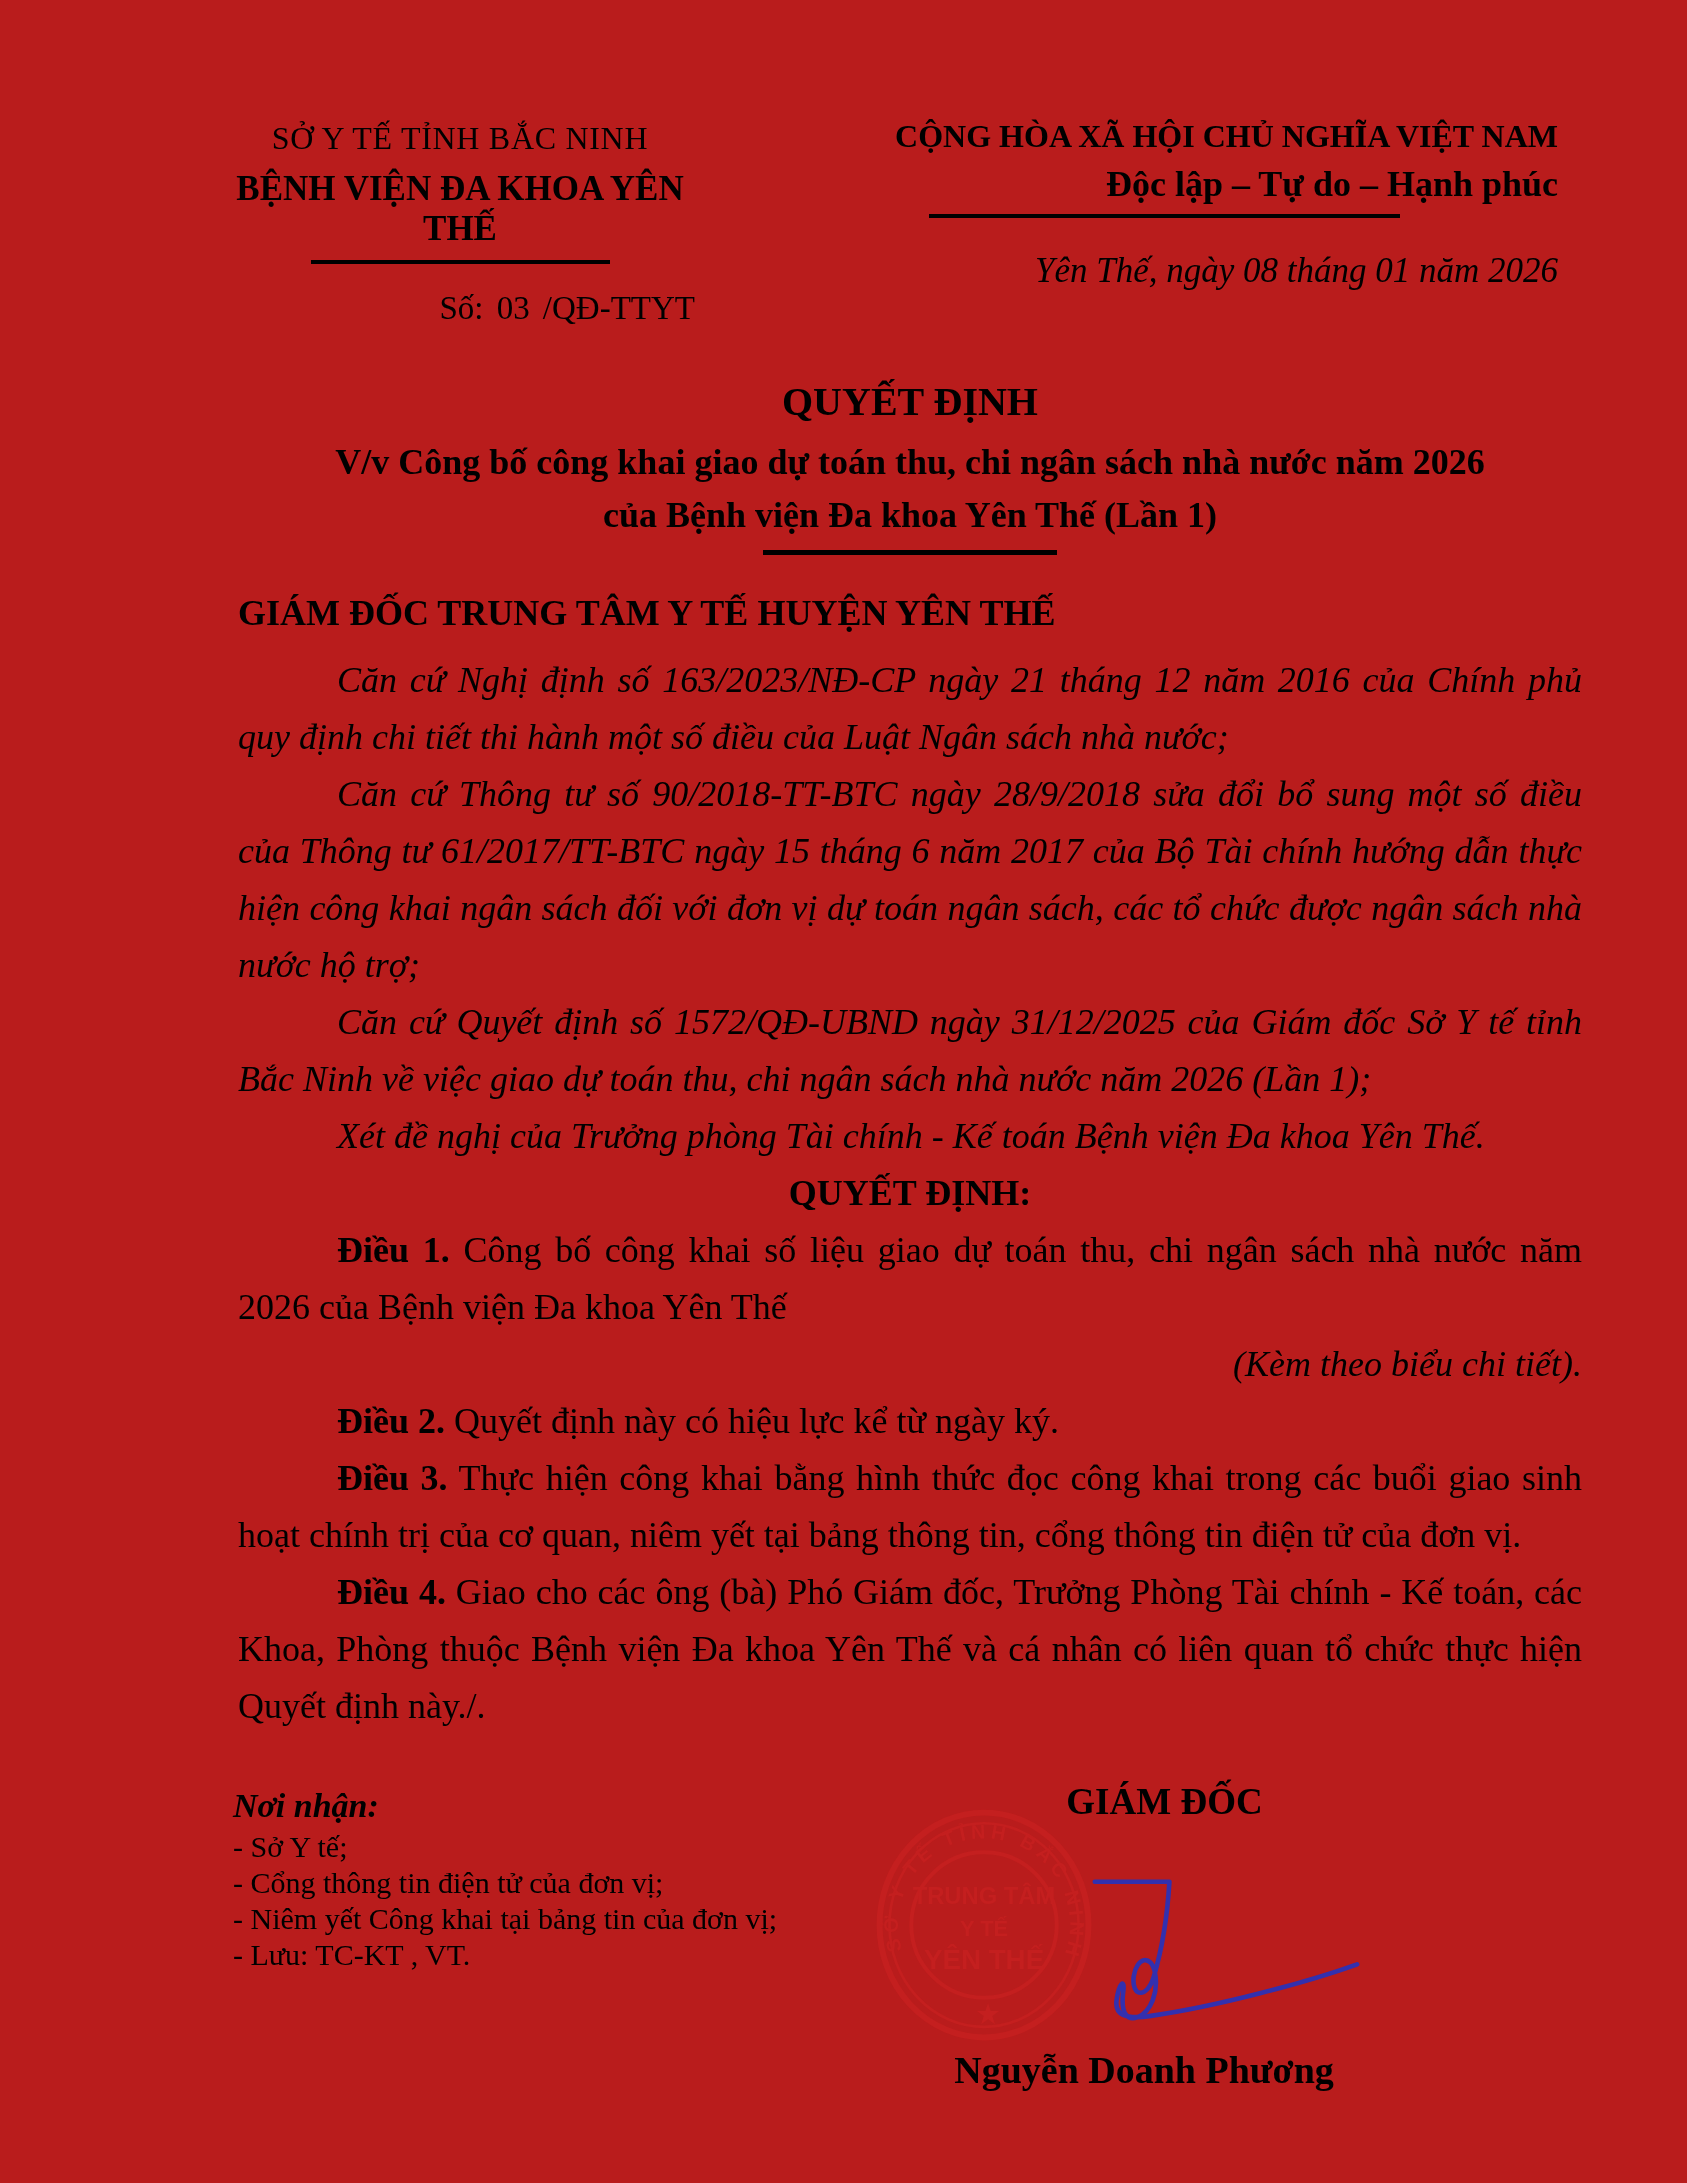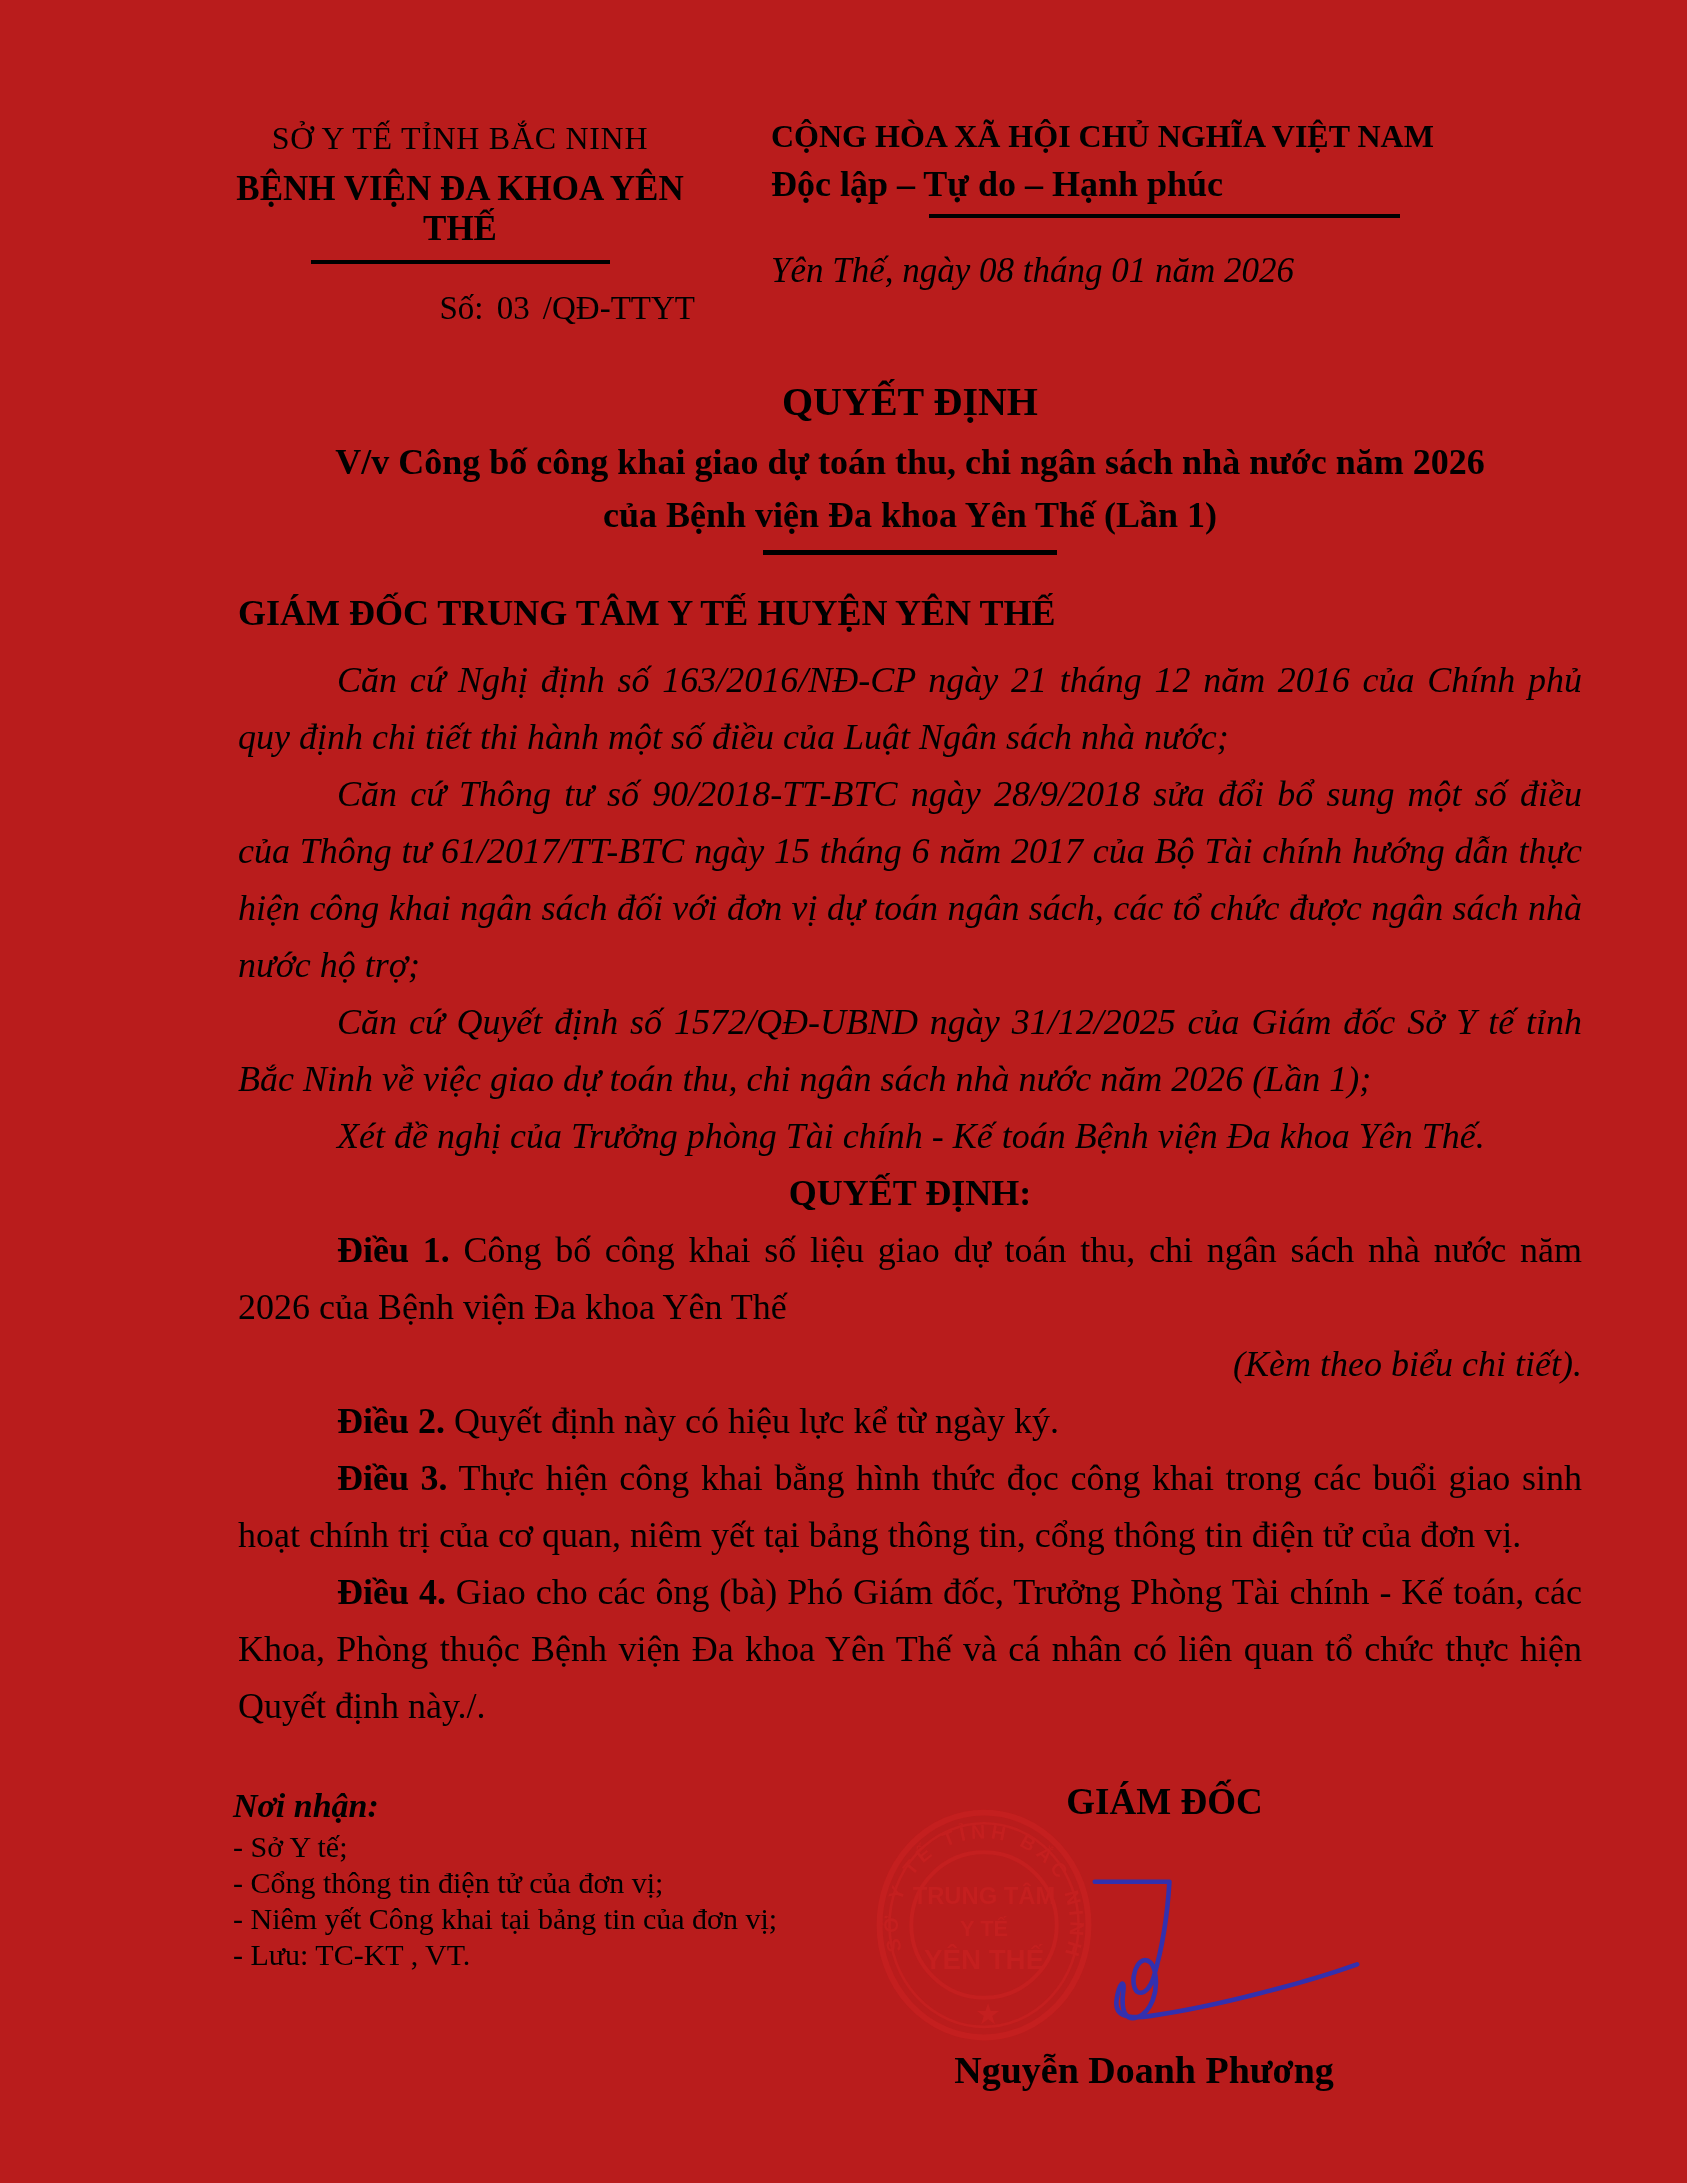--- a/index.html
+++ b/index.html
@@ -10,21 +10,21 @@
     background:#b91c1c;
     color:#000;
     font-family:"Liberation Serif","DejaVu Serif",serif;
     overflow:hidden;
   }
   
   .header-left{position:absolute;left:225px;top:120px;width:470px;text-align:center;}
   .hl1{font-size:32px;letter-spacing:0.7px;}
   .hl2{font-size:35px;font-weight:bold;margin-top:12px;}
   .hl-rule{width:299px;height:4px;background:#000;margin:10.6px auto 0;}
-  .header-right{position:absolute;left:771px;top:118px;width:787px;text-align:left;}
+  .header-right{position:absolute;left:771px;top:118px;width:787px;text-align:right;}
   .hr1{font-size:32px;font-weight:bold;}
   .hr2{font-size:36px;font-weight:bold;margin-top:8px;}
   .hr-rule{width:471px;height:3.3px;background:#000;margin:9.3px auto 0;}
   .dateline{font-style:italic;font-size:35px;margin-top:33px;}
   .so-line{position:absolute;left:225px;top:290px;width:470px;text-align:right;font-size:33px;}
   .so-value{margin:0 13.2px;}
   
   .title-block{position:absolute;left:106px;top:378px;width:1608px;text-align:center;}
   .t1{font-size:40px;font-weight:bold;}
   .t2{font-size:36px;font-weight:bold;margin-top:16px;}
@@ -76,21 +76,21 @@
   <div class="title-block">
     <div class="t1">QUYẾT ĐỊNH</div>
     <div class="t2">V/v Công bố công khai giao dự toán thu, chi ngân sách nhà nước năm 2026</div>
     <div class="t3">của Bệnh viện Đa khoa Yên Thế (Lần 1)</div>
     <div class="t-rule"></div>
   </div>
 
   <div class="authority">GIÁM ĐỐC TRUNG TÂM Y TẾ HUYỆN YÊN THẾ</div>
 
   <div class="body-block">
-    <p class="it">Căn cứ Nghị định số 163/2016/NĐ-CP ngày 21 tháng 12 năm 2016 của Chính phủ quy định chi tiết thi hành một số điều của Luật Ngân sách nhà nước;</p>
+    <p class="it">Căn cứ Nghị định số 163/2023/NĐ-CP ngày 21 tháng 12 năm 2016 của Chính phủ quy định chi tiết thi hành một số điều của Luật Ngân sách nhà nước;</p>
     <p class="it">Căn cứ Thông tư số 90/2018-TT-BTC ngày 28/9/2018 sửa đổi bổ sung một số điều của Thông tư 61/2017/TT-BTC ngày 15 tháng 6 năm 2017 của Bộ Tài chính hướng dẫn thực hiện công khai ngân sách đối với đơn vị dự toán ngân sách, các tổ chức được ngân sách nhà nước hộ trợ;</p>
     <p class="it">Căn cứ Quyết định số 1572/QĐ-UBND ngày 31/12/2025 của Giám đốc Sở Y tế tỉnh Bắc Ninh về việc giao dự toán thu, chi ngân sách nhà nước năm 2026 (Lần 1);</p>
     <p class="it">Xét đề nghị của Trưởng phòng Tài chính - Kế toán Bệnh viện Đa khoa Yên Thế.</p>
     <p class="center-h">QUYẾT ĐỊNH:</p>
     <p><span class="b">Điều 1.</span><span> Công bố công khai số liệu giao dự toán thu, chi ngân sách nhà nước năm 2026 của Bệnh viện Đa khoa Yên Thế</span></p>
     <p class="note-line">(Kèm theo biểu chi tiết).</p>
     <p><span class="b">Điều 2.</span><span> Quyết định này có hiệu lực kể từ ngày ký.</span></p>
     <p><span class="b">Điều 3.</span><span> Thực hiện công khai bằng hình thức đọc công khai trong các buổi giao sinh hoạt chính trị của cơ quan, niêm yết tại bảng thông tin, cổng thông tin điện tử của đơn vị.</span></p>
     <p><span class="b">Điều 4.</span><span> Giao cho các ông (bà) Phó Giám đốc, Trưởng Phòng Tài chính - Kế toán, các Khoa, Phòng thuộc Bệnh viện Đa khoa Yên Thế và cá nhân có liên quan tổ chức thực hiện Quyết định này./.</span></p>
   </div>

